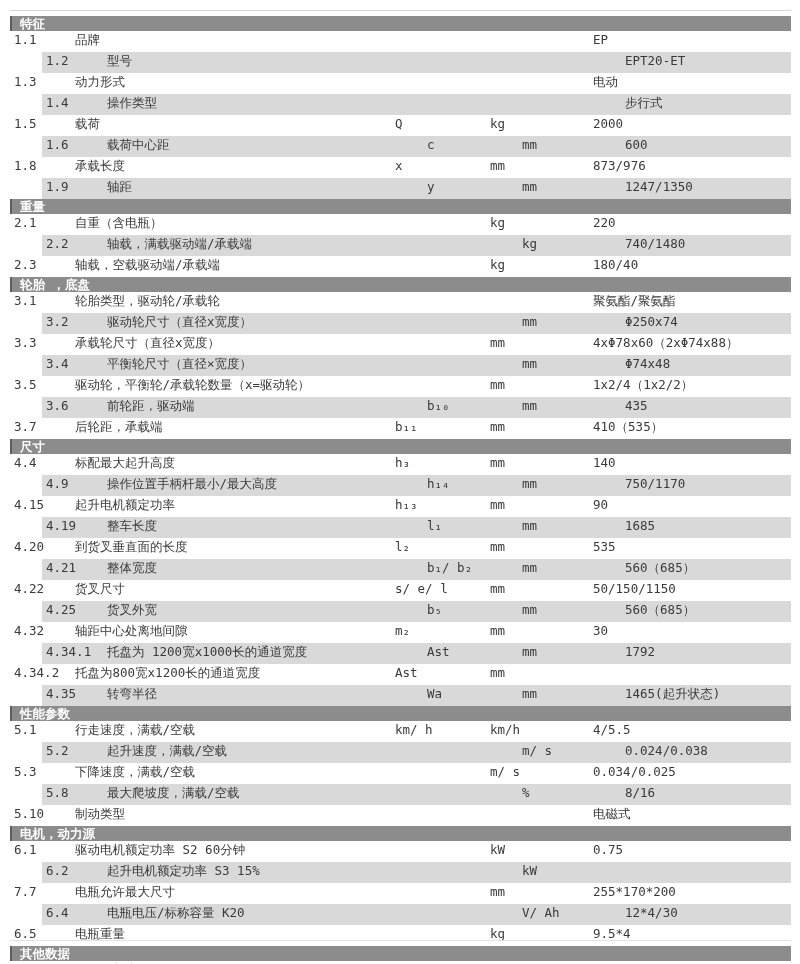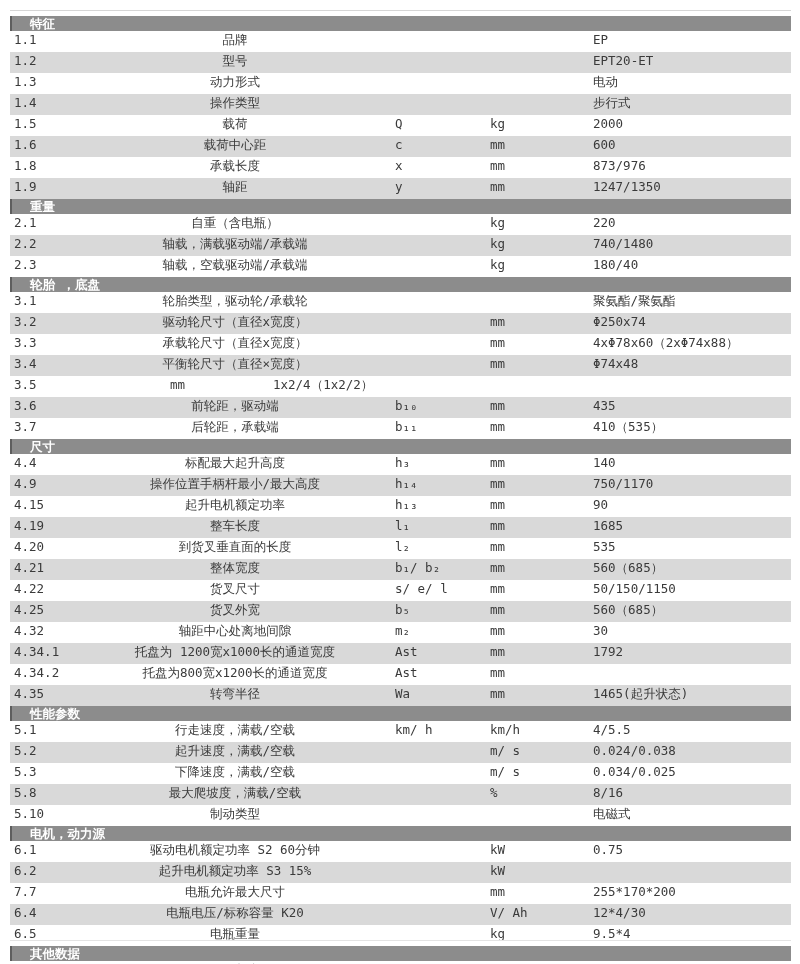--- a/index.html
+++ b/index.html
@@ -10,31 +10,31 @@
     -webkit-font-smoothing:none;
   }
   .rule{position:absolute;left:10px;width:781px;height:1px;background:#d6d6d6;}
   #top-rule{top:10px;}
   #bottom-rule{top:940px;background:#e3e3e3;}
   .spec-table{position:absolute;left:10px;top:16px;width:781px;}
   .section-header{
     height:15px;line-height:15px;
     background:#8c8c8c;border-left:2px solid #5e5e5e;
     color:#ffffff;font-weight:bold;font-size:12.5px;
-    padding-left:18px;box-sizing:border-box;
+    padding-left:8px;box-sizing:border-box;
   }
   .row{
     height:21px;line-height:18.6px;font-size:12.5px;
     display:flex;box-sizing:border-box;padding-left:4px;
     background:#ffffff;white-space:nowrap;overflow:hidden;
   }
-  .row.alt{background:#d9d9d9;}
+  .row.alt{background:#d9d9d9;margin-left:32px;}
   .c{display:block;overflow:hidden;white-space:nowrap;}
   .c-num{width:61px;flex:none;}
-  .c-label{width:320px;flex:none;text-align:center;}
+  .c-label{width:320px;flex:none;}
   .c-sym{width:95px;flex:none;}
   .c-unit{width:103px;flex:none;}
   .c-val{flex:1;}
 </style>
 </head>
 <body>
 
 <div id="top-rule" class="rule"></div>
 <div class="spec-table" id="spec-table">
     <div class="section-header">特征</div>
@@ -140,20 +140,21 @@
     </div>
     <div class="row alt">
       <div class="c c-num">3.4</div>
       <div class="c c-label">平衡轮尺寸（直径×宽度）</div>
       <div class="c c-sym"></div>
       <div class="c c-unit">mm</div>
       <div class="c c-val">Φ74x48</div>
     </div>
     <div class="row">
       <div class="c c-num">3.5</div>
+      <div class="c c-label">驱动轮，平衡轮/承载轮数量（x=驱动轮）</div>
       <div class="c c-sym"></div>
       <div class="c c-unit">mm</div>
       <div class="c c-val">1x2/4（1x2/2）</div>
     </div>
     <div class="row alt">
       <div class="c c-num">3.6</div>
       <div class="c c-label">前轮距，驱动端</div>
       <div class="c c-sym">b₁₀</div>
       <div class="c c-unit">mm</div>
       <div class="c c-val">435</div>

